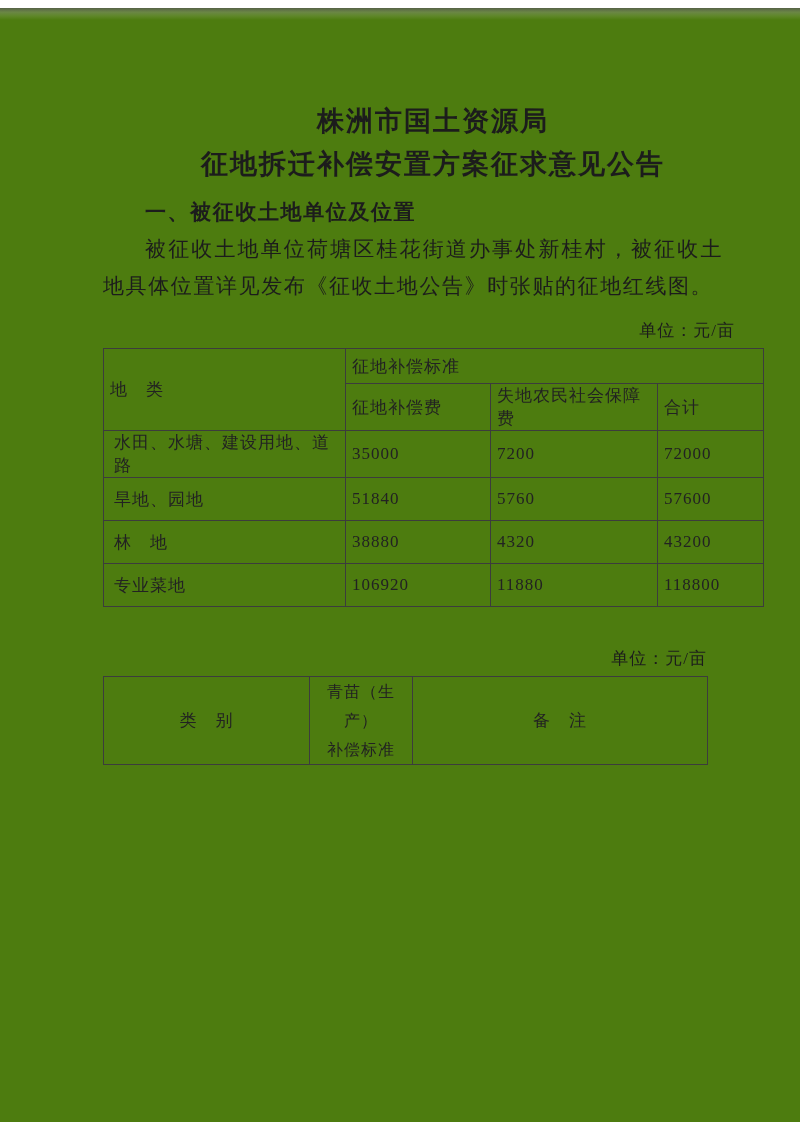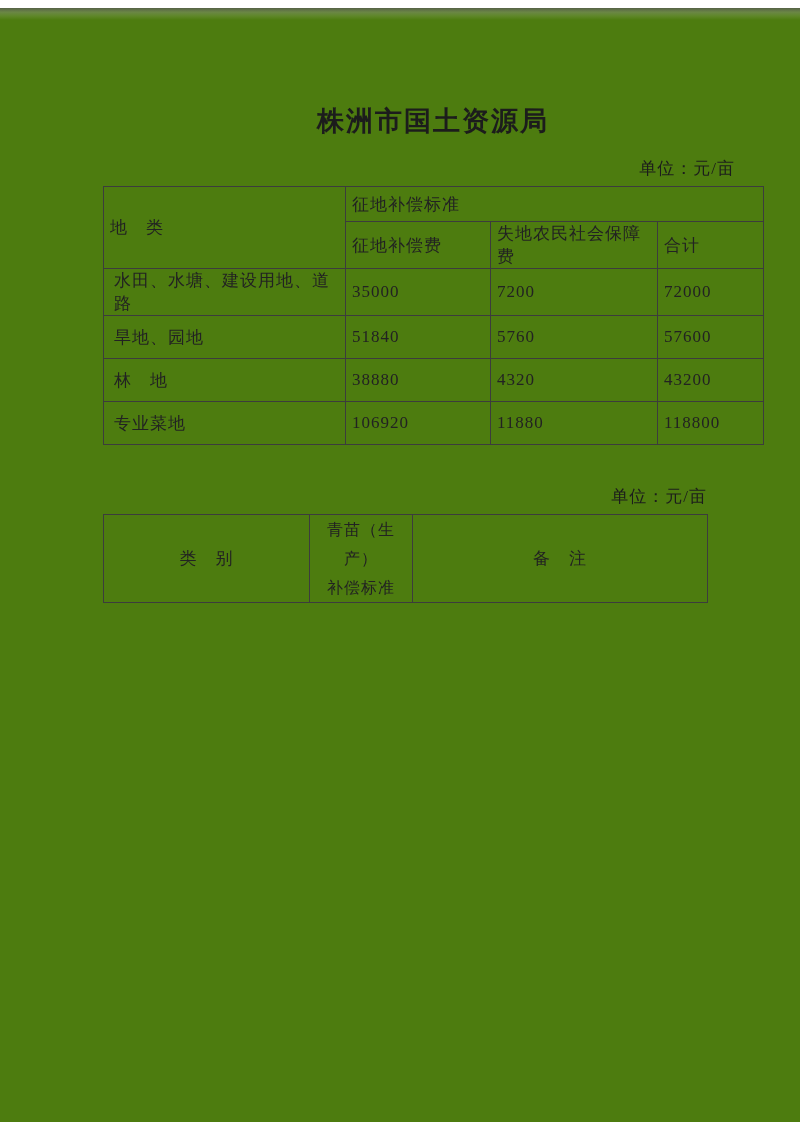--- a/index.html
+++ b/index.html
@@ -90,24 +90,27 @@
 </head>
 <body>
 
 <div class="page">
   <div class="scan-edge"></div>
 
   <div class="content">
 
     <div class="doc-title">
       <div>株洲市国土资源局</div>
+      <div>征地拆迁补偿安置方案征求意见公告</div>
     </div>
 
 
+    <div class="sec-heading">一、被征收土地单位及位置</div>
 
+    <p class="body-text indent sec-body" style="margin:0;">被征收土地单位荷塘区桂花街道办事处新桂村，被征收土地具体位置详见发布《征收土地公告》时张贴的征地红线图。</p>
 
 
     <div class="unit-label unit-1">单位：元/亩</div>
 
     <table class="tbl tbl-1">
       <colgroup>
         <col style="width:242px">
           <col style="width:145px">
           <col style="width:167px">
           <col style="width:106px">

